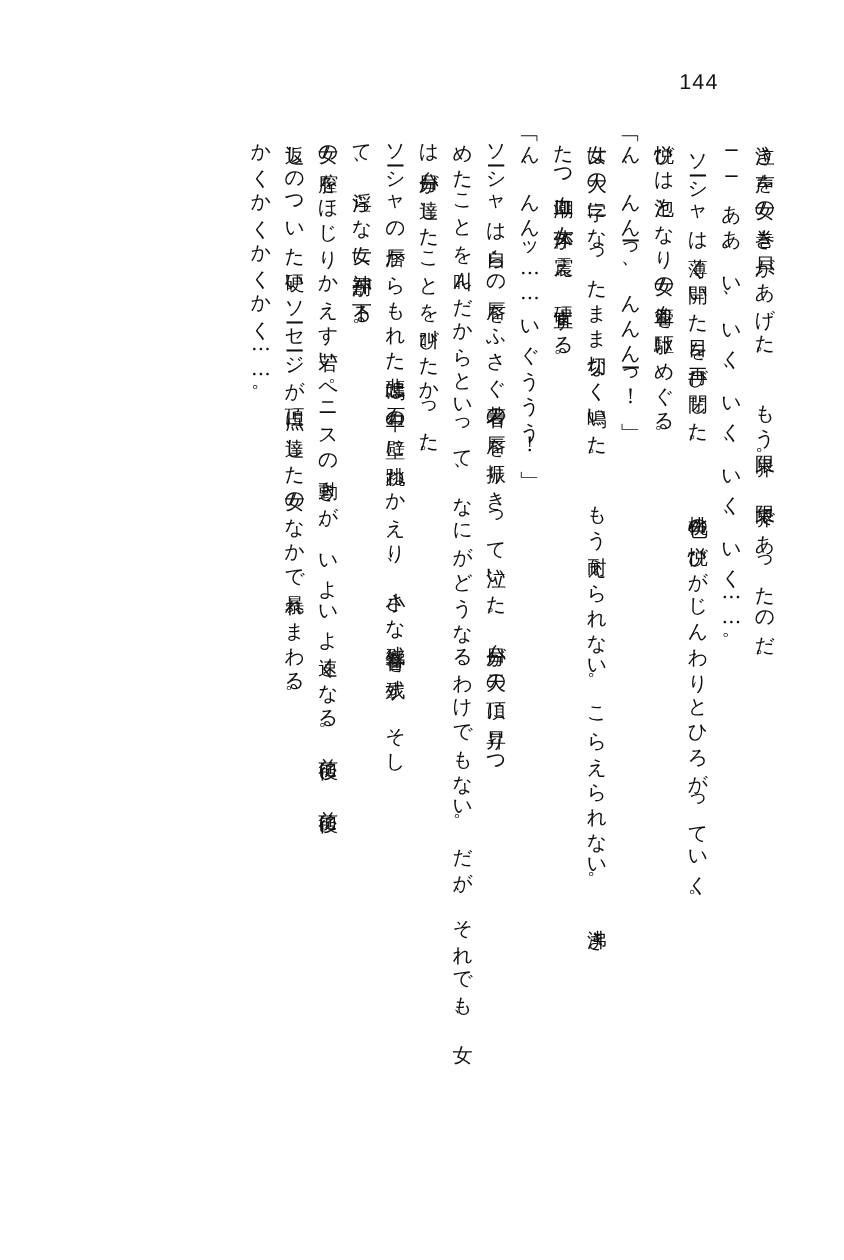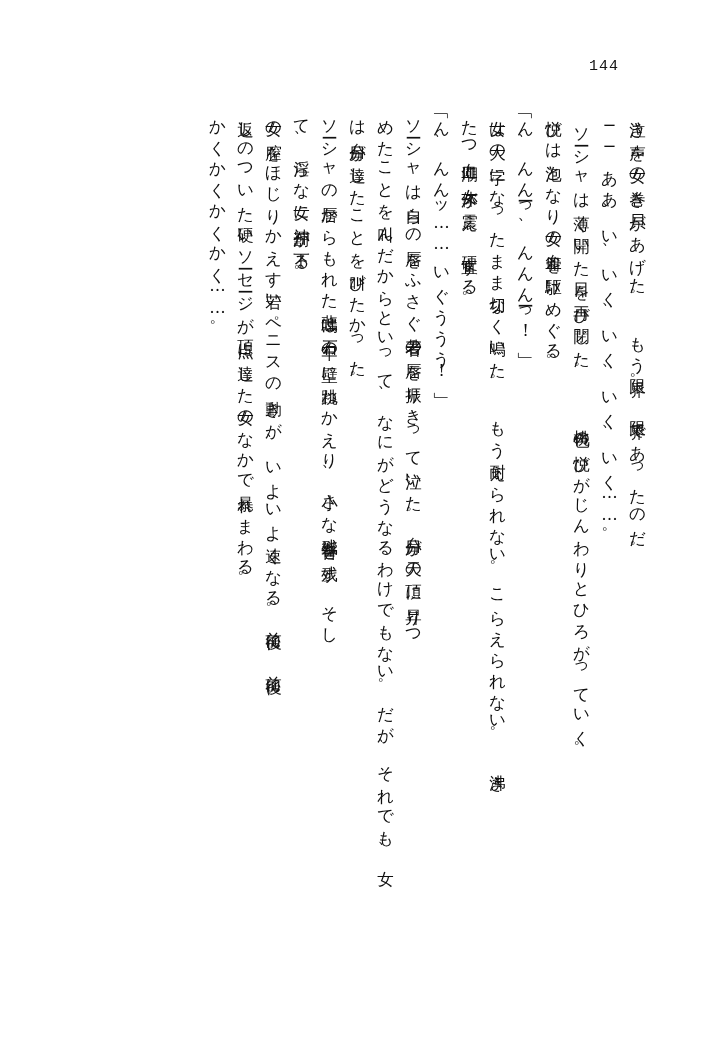--- a/index.html
+++ b/index.html
@@ -19,24 +19,24 @@
   #page {
     position: absolute;
     inset: 0;
     background: #ffffff;
   }
 
   
   #page-number {
     position: absolute;
     top: 58px;
-    right: 84px;
-    font-size: 15px;
+    right: 104px;
+    font-size: 18px;
     letter-spacing: 1px;
-    font-family: Liberation Mono, monospace;
+    font-family: Liberation Sans, sans-serif;
     color: #141414;
   }
 
   
   #text-block {
     position: absolute;
     top: 108px;
     right: 58px;
     left: 58px;
     height: 810px;

